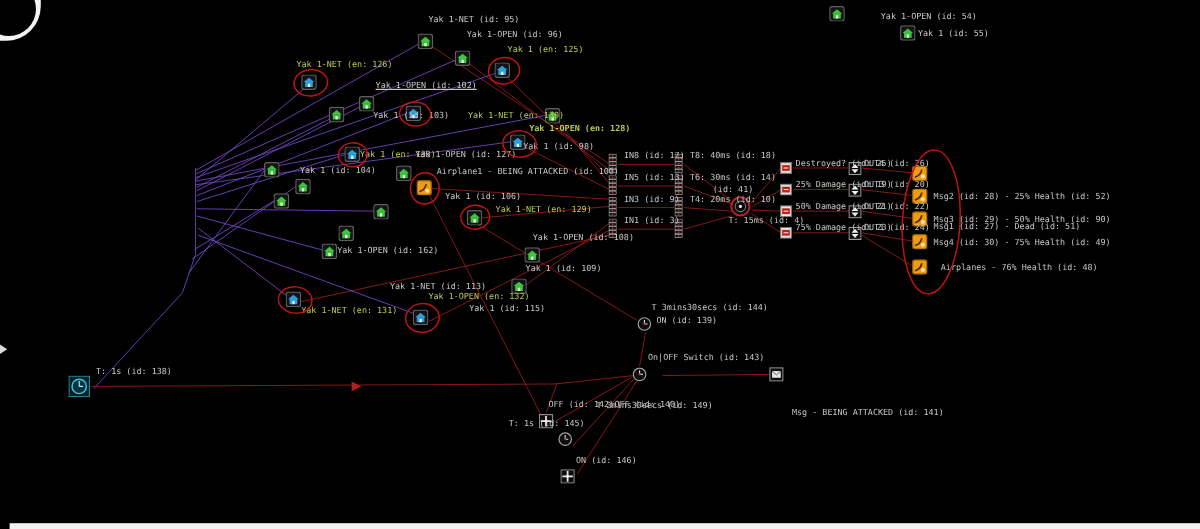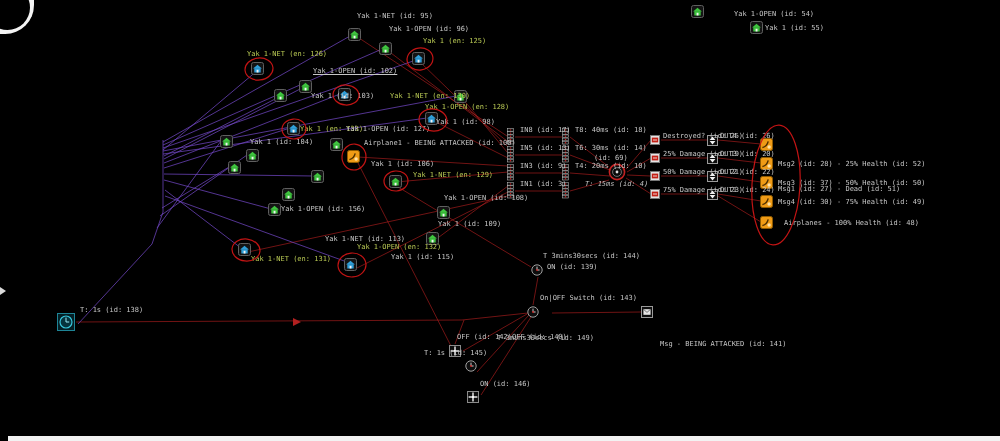--- a/index.html
+++ b/index.html
@@ -144,21 +144,21 @@
           <rect x="5.6" y="7.8" width="1.9" height="2.7" fill="#f2f2f2"></rect>
         </svg></div>
       <span class="lbl" style="left: 311px; top: 92px; color: rgb(198, 198, 198);">Yak 1 (id: 103)</span>
       <div class="node-icon" style="left: 454px; top: 90px;"><svg width="13" height="13" viewBox="0 0 13 13">
           <rect x="0.5" y="0.5" width="12" height="12" rx="2" fill="#141414" stroke="#5f5f5f"></rect>
           <path d="M2.1 6.4 L6.5 2.7 L10.9 6.4 Z" fill="#3ec43e"></path>
           <rect x="3.3" y="6.2" width="6.4" height="4.3" fill="#3ec43e"></rect>
           <rect x="5.6" y="7.8" width="1.9" height="2.7" fill="#f2f2f2"></rect>
         </svg></div>
       <span class="lbl" style="left: 390px; top: 92px; color: rgb(185, 201, 84);">Yak 1-NET (en: 130)</span>
-      <span class="lbl" style="left: 425px; top: 103px; color: rgb(185, 201, 84);">Yak 1-OPEN (en: 128)</span>
+      <span class="lbl" style="left: 441px; top: 103px; color: rgb(185, 201, 84); font-weight: bold;">Yak 1-OPEN (en: 128)</span>
       <div class="node-icon" style="left: 425px; top: 112px;"><svg width="13" height="13" viewBox="0 0 13 13">
           <rect x="0.5" y="0.5" width="12" height="12" rx="2" fill="#141414" stroke="#5f5f5f"></rect>
           <path d="M2.1 6.4 L6.5 2.7 L10.9 6.4 Z" fill="#2f9fd9"></path>
           <rect x="3.3" y="6.2" width="6.4" height="4.3" fill="#2f9fd9"></rect>
           <rect x="5.6" y="7.8" width="1.9" height="2.7" fill="#f2f2f2"></rect>
         </svg></div>
       <span class="lbl" style="left: 436px; top: 118px; color: rgb(198, 198, 198);">Yak 1 (id: 98)</span>
       <div class="node-icon" style="left: 287px; top: 122px;"><svg width="13" height="13" viewBox="0 0 13 13">
           <rect x="0.5" y="0.5" width="12" height="12" rx="2" fill="#141414" stroke="#5f5f5f"></rect>
           <path d="M2.1 6.4 L6.5 2.7 L10.9 6.4 Z" fill="#2f9fd9"></path>
@@ -201,21 +201,21 @@
           <rect x="3.3" y="6.2" width="6.4" height="4.3" fill="#3ec43e"></rect>
           <rect x="5.6" y="7.8" width="1.9" height="2.7" fill="#f2f2f2"></rect>
         </svg></div>
       <span class="lbl" style="left: 438px; top: 220px; color: rgb(198, 198, 198);">Yak 1 (id: 109)</span>
       <div class="node-icon" style="left: 268px; top: 203px;"><svg width="13" height="13" viewBox="0 0 13 13">
           <rect x="0.5" y="0.5" width="12" height="12" rx="2" fill="#141414" stroke="#5f5f5f"></rect>
           <path d="M2.1 6.4 L6.5 2.7 L10.9 6.4 Z" fill="#3ec43e"></path>
           <rect x="3.3" y="6.2" width="6.4" height="4.3" fill="#3ec43e"></rect>
           <rect x="5.6" y="7.8" width="1.9" height="2.7" fill="#f2f2f2"></rect>
         </svg></div>
-      <span class="lbl" style="left: 281px; top: 205px; color: rgb(198, 198, 198);">Yak 1-OPEN (id: 156)</span>
+      <span class="lbl" style="left: 281px; top: 205px; color: rgb(198, 198, 198);">Yak 1-OPEN (id: 162)</span>
       <div class="node-icon" style="left: 238px; top: 243px;"><svg width="13" height="13" viewBox="0 0 13 13">
           <rect x="0.5" y="0.5" width="12" height="12" rx="2" fill="#141414" stroke="#5f5f5f"></rect>
           <path d="M2.1 6.4 L6.5 2.7 L10.9 6.4 Z" fill="#2f9fd9"></path>
           <rect x="3.3" y="6.2" width="6.4" height="4.3" fill="#2f9fd9"></rect>
           <rect x="5.6" y="7.8" width="1.9" height="2.7" fill="#f2f2f2"></rect>
         </svg></div>
       <span class="lbl" style="left: 251px; top: 235px; color: rgb(185, 201, 84); margin-top: 20px;">Yak 1-NET (en: 131)</span>
       <span class="lbl" style="left: 325px; top: 235px; color: rgb(198, 198, 198);">Yak 1-NET (id: 113)</span>
       <div class="node-icon" style="left: 344px; top: 258px;"><svg width="13" height="13" viewBox="0 0 13 13">
           <rect x="0.5" y="0.5" width="12" height="12" rx="2" fill="#141414" stroke="#5f5f5f"></rect>
@@ -357,27 +357,27 @@
           <circle cx="3.5" cy="1.9" r="0.7" fill="#cc2222"></circle>
           <rect x="0.5" y="3.7" width="6" height="2.7" fill="#101010" stroke="#c9c9c9" stroke-width="0.5"></rect>
           <circle cx="3.5" cy="5.1" r="0.7" fill="#cc2222"></circle>
           <rect x="0.5" y="6.9" width="6" height="2.7" fill="#101010" stroke="#c9c9c9" stroke-width="0.5"></rect>
           <circle cx="3.5" cy="8.3" r="0.7" fill="#cc2222"></circle>
           <rect x="0.5" y="10.1" width="6" height="2.7" fill="#101010" stroke="#c9c9c9" stroke-width="0.5"></rect>
           <circle cx="3.5" cy="11.5" r="0.7" fill="#cc2222"></circle>
           <rect x="0.5" y="13.3" width="6" height="2.7" fill="#101010" stroke="#c9c9c9" stroke-width="0.5"></rect>
           <circle cx="3.5" cy="14.7" r="0.7" fill="#cc2222"></circle>
         </svg></div>
-      <span class="lbl" style="left: 585px; top: 180px; color: rgb(198, 198, 198); font-style: italic;">T: 15ms (id: 4)</span>
+      <span class="lbl" style="left: 607px; top: 180px; color: rgb(198, 198, 198);">T: 15ms (id: 4)</span>
       <div class="node-icon" style="left: 608px; top: 163px;"><svg width="18" height="18" viewBox="0 0 18 18">
           <circle cx="9" cy="9" r="7.6" fill="#0a0a0a" stroke="#c42222" stroke-width="1.6"></circle>
           <circle cx="9" cy="9" r="4.4" fill="none" stroke="#8a8a8a" stroke-width="0.8"></circle>
           <circle cx="9" cy="9" r="1.4" fill="#e0e0e0"></circle>
         </svg></div>
-      <span class="lbl" style="left: 594px; top: 154px; color: rgb(198, 198, 198);">(id: 69)</span>
+      <span class="lbl" style="left: 594px; top: 154px; color: rgb(198, 198, 198);">(id: 41)</span>
       <div class="node-icon" style="left: 650px; top: 135px;"><svg width="10" height="10" viewBox="0 0 10 10">
           <rect x="0.5" y="0.5" width="9" height="9" fill="#e4e4e4" stroke="#777"></rect>
           <rect x="1.8" y="2.6" width="6.4" height="4.8" fill="#c22016"></rect>
           <path d="M3 5 L7 5" stroke="#fff" stroke-width="0.8"></path>
         </svg></div>
       <span class="lbl" style="left: 663px; top: 132px; color: rgb(198, 198, 198);">Destroyed? (id: 25)</span>
       <div class="node-icon" style="left: 707px; top: 135px;"><svg width="11" height="11" viewBox="0 0 11 11">
           <rect x="0.5" y="0.5" width="10" height="10" fill="#0c0c0c" stroke="#9a9a9a"></rect>
           <path d="M5.5 1.6 L8.4 4.9 L2.6 4.9 Z" fill="#f2f2f2"></path>
           <path d="M5.5 9.4 L8.4 6.1 L2.6 6.1 Z" fill="#f2f2f2"></path>
@@ -417,21 +417,21 @@
           <rect x="0.5" y="0.5" width="10" height="10" fill="#0c0c0c" stroke="#9a9a9a"></rect>
           <path d="M5.5 1.6 L8.4 4.9 L2.6 4.9 Z" fill="#f2f2f2"></path>
           <path d="M5.5 9.4 L8.4 6.1 L2.6 6.1 Z" fill="#f2f2f2"></path>
         </svg></div>
       <span class="lbl" style="left: 720px; top: 168px; color: rgb(198, 198, 198);">OUT2 (id: 22)</span>
       <div class="node-icon" style="left: 760px; top: 176px;"><svg width="13" height="13" viewBox="0 0 13 13">
           <rect x="0.5" y="0.5" width="12" height="12" rx="2" fill="#ef9b16" stroke="#8f5a00"></rect>
           <path d="M2.4 9.6 C5 9 7.5 6.5 8.2 3.4" fill="none" stroke="#4d2e00" stroke-width="1.4"></path>
           <circle cx="9.1" cy="9" r="1.7" fill="#ffe2a8"></circle>
         </svg></div>
-      <span class="lbl" style="left: 778px; top: 179px; color: rgb(198, 198, 198);">Msg3 (id: 37) - 50% Health (id: 50)</span>
+      <span class="lbl" style="left: 778px; top: 179px; color: rgb(198, 198, 198);">Msg3 (id: 29) - 50% Health (id: 90)</span>
       <div class="node-icon" style="left: 650px; top: 189px;"><svg width="10" height="10" viewBox="0 0 10 10">
           <rect x="0.5" y="0.5" width="9" height="9" fill="#e4e4e4" stroke="#777"></rect>
           <rect x="1.8" y="2.6" width="6.4" height="4.8" fill="#c22016"></rect>
           <path d="M3 5 L7 5" stroke="#fff" stroke-width="0.8"></path>
         </svg></div>
       <span class="lbl" style="left: 663px; top: 186px; color: rgb(198, 198, 198);">75% Damage (id: 23)</span>
       <div class="node-icon" style="left: 707px; top: 189px;"><svg width="11" height="11" viewBox="0 0 11 11">
           <rect x="0.5" y="0.5" width="10" height="10" fill="#0c0c0c" stroke="#9a9a9a"></rect>
           <path d="M5.5 1.6 L8.4 4.9 L2.6 4.9 Z" fill="#f2f2f2"></path>
           <path d="M5.5 9.4 L8.4 6.1 L2.6 6.1 Z" fill="#f2f2f2"></path>
@@ -441,21 +441,21 @@
           <rect x="0.5" y="0.5" width="12" height="12" rx="2" fill="#ef9b16" stroke="#8f5a00"></rect>
           <path d="M2.4 9.6 C5 9 7.5 6.5 8.2 3.4" fill="none" stroke="#4d2e00" stroke-width="1.4"></path>
           <circle cx="9.1" cy="9" r="1.7" fill="#ffe2a8"></circle>
         </svg></div>
       <span class="lbl" style="left: 778px; top: 198px; color: rgb(198, 198, 198);">Msg4 (id: 30) - 75% Health (id: 49)</span>
       <div class="node-icon" style="left: 760px; top: 216px;"><svg width="13" height="13" viewBox="0 0 13 13">
           <rect x="0.5" y="0.5" width="12" height="12" rx="2" fill="#ef9b16" stroke="#8f5a00"></rect>
           <path d="M2.4 9.6 C5 9 7.5 6.5 8.2 3.4" fill="none" stroke="#4d2e00" stroke-width="1.4"></path>
           <circle cx="9.1" cy="9" r="1.7" fill="#ffe2a8"></circle>
         </svg></div>
-      <span class="lbl" style="left: 784px; top: 219px; color: rgb(198, 198, 198);">Airplanes - 100% Health (id: 48)</span>
+      <span class="lbl" style="left: 784px; top: 219px; color: rgb(198, 198, 198);">Airplanes - 76% Health (id: 48)</span>
       <div class="node-icon" style="left: 57px; top: 313px;"><svg width="18" height="18" viewBox="0 0 18 18">
           <rect x="0.5" y="0.5" width="17" height="17" fill="#041e24" stroke="#1e8496"></rect>
           <circle cx="9" cy="9" r="6" fill="#06333d" stroke="#38c6dc" stroke-width="1.2"></circle>
           <path d="M9 9 L9 4.6 M9 9 L12.2 9" stroke="#9deefb" stroke-width="1"></path>
         </svg></div>
       <span class="lbl" style="left: 80px; top: 306px; color: rgb(198, 198, 198);">T: 1s (id: 138)</span>
       <div class="node-icon" style="left: 531px; top: 264px;"><svg width="12" height="12" viewBox="0 0 12 12">
           <circle cx="6" cy="6" r="5.2" fill="#0d0d0d" stroke="#a0a0a0"></circle>
           <path d="M6 6 L6 2.6 M6 6 L8.6 6" stroke="#e0e0e0" stroke-width="0.9"></path>
           <circle cx="6" cy="6" r="0.9" fill="#cc2222"></circle>

